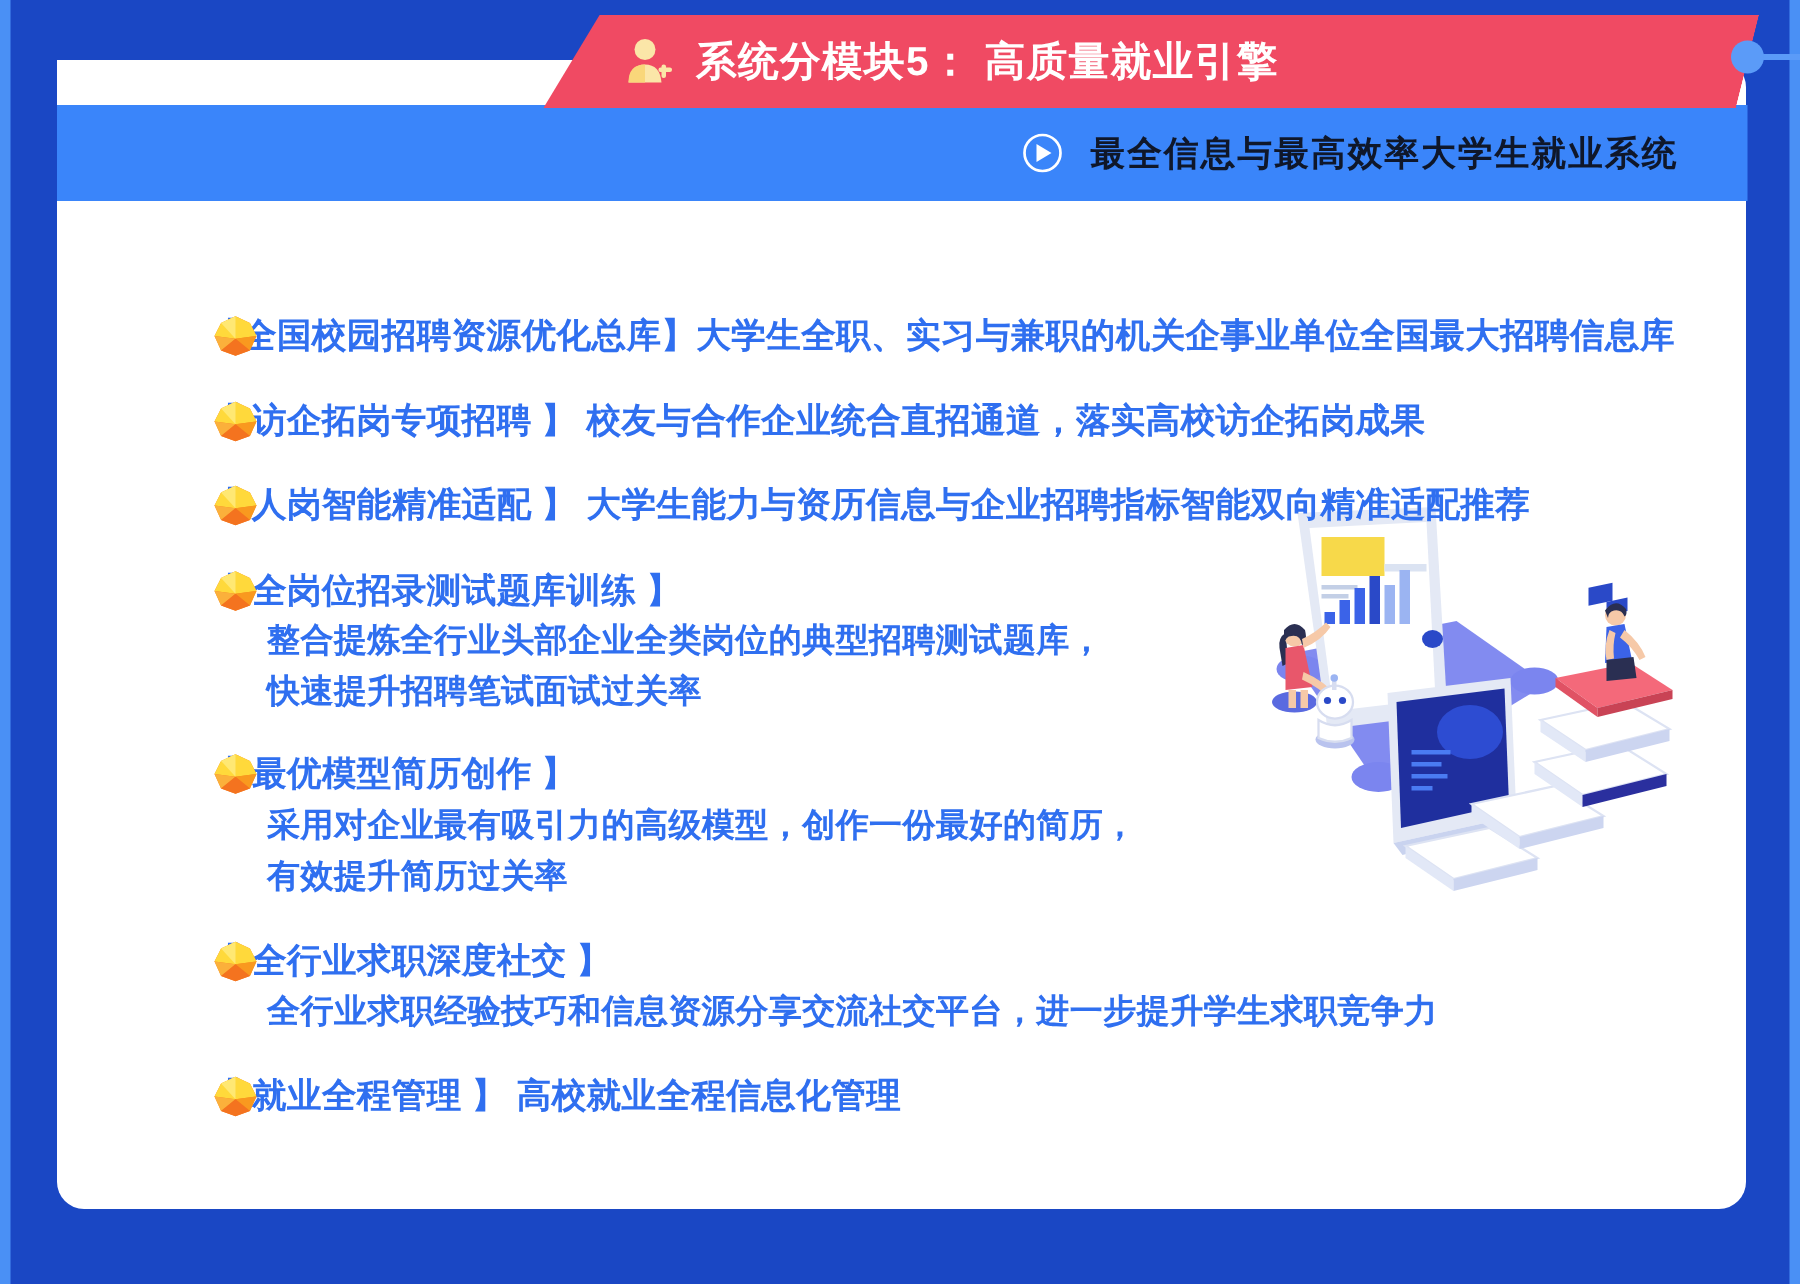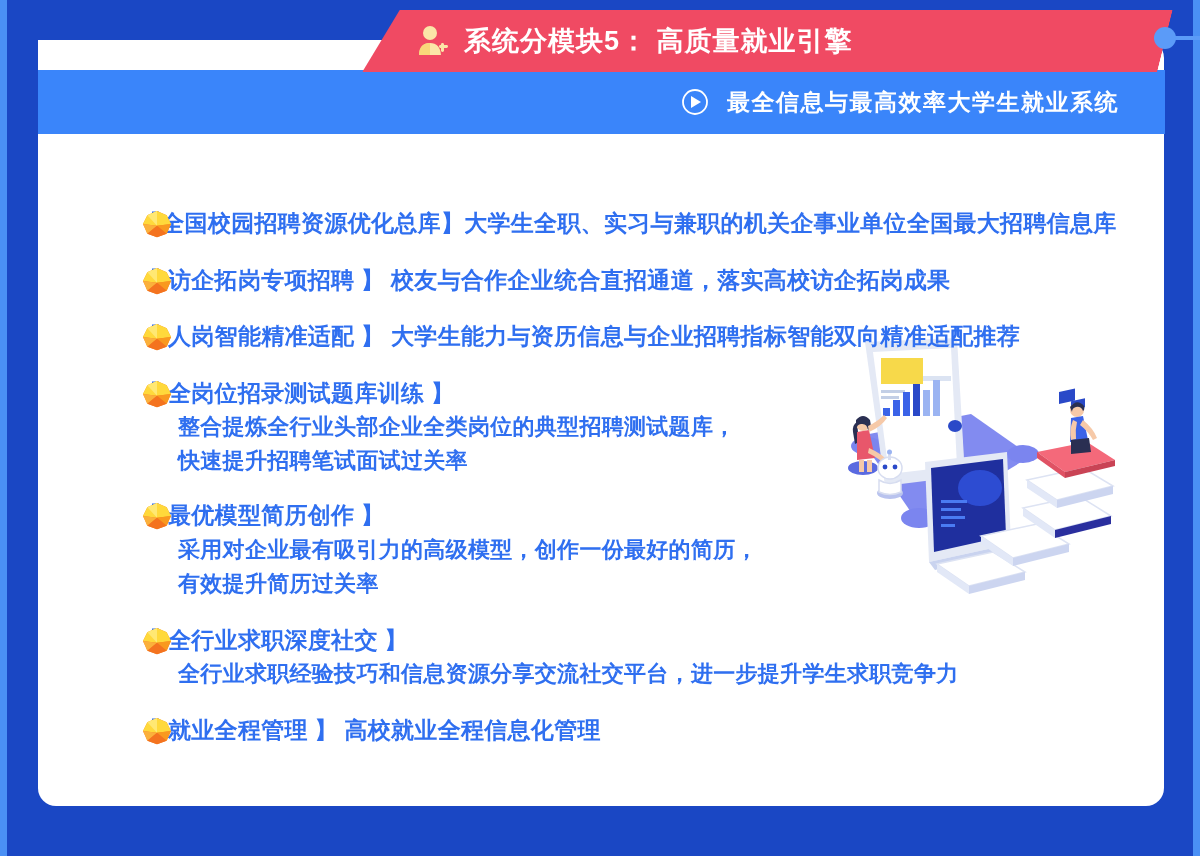--- a/index.html
+++ b/index.html
@@ -57,21 +57,21 @@
     position: absolute;
     left: 38px; top: 70px; width: 1127px; height: 64px;
     background: #3a85fa;
     display: flex; align-items: center; justify-content: flex-end;
     padding-right: 46px;
     z-index: 4;
   }
   .subbar-inner { display: flex; align-items: center; }
   .play-icon { width: 28px; height: 28px; margin-right: 18px; flex: none; }
   .subbar-title {
-    color: #ffffff; font-size: 23px; font-weight: bold;
+    color: #0f172a; font-size: 23px; font-weight: bold;
     letter-spacing: 1.5px; white-space: nowrap;
   }
 
   
   .notch {
     position: absolute; left: 38px; top: 40px; width: 600px; height: 30px;
     background: #ffffff; z-index: 5;
   }
 
   

